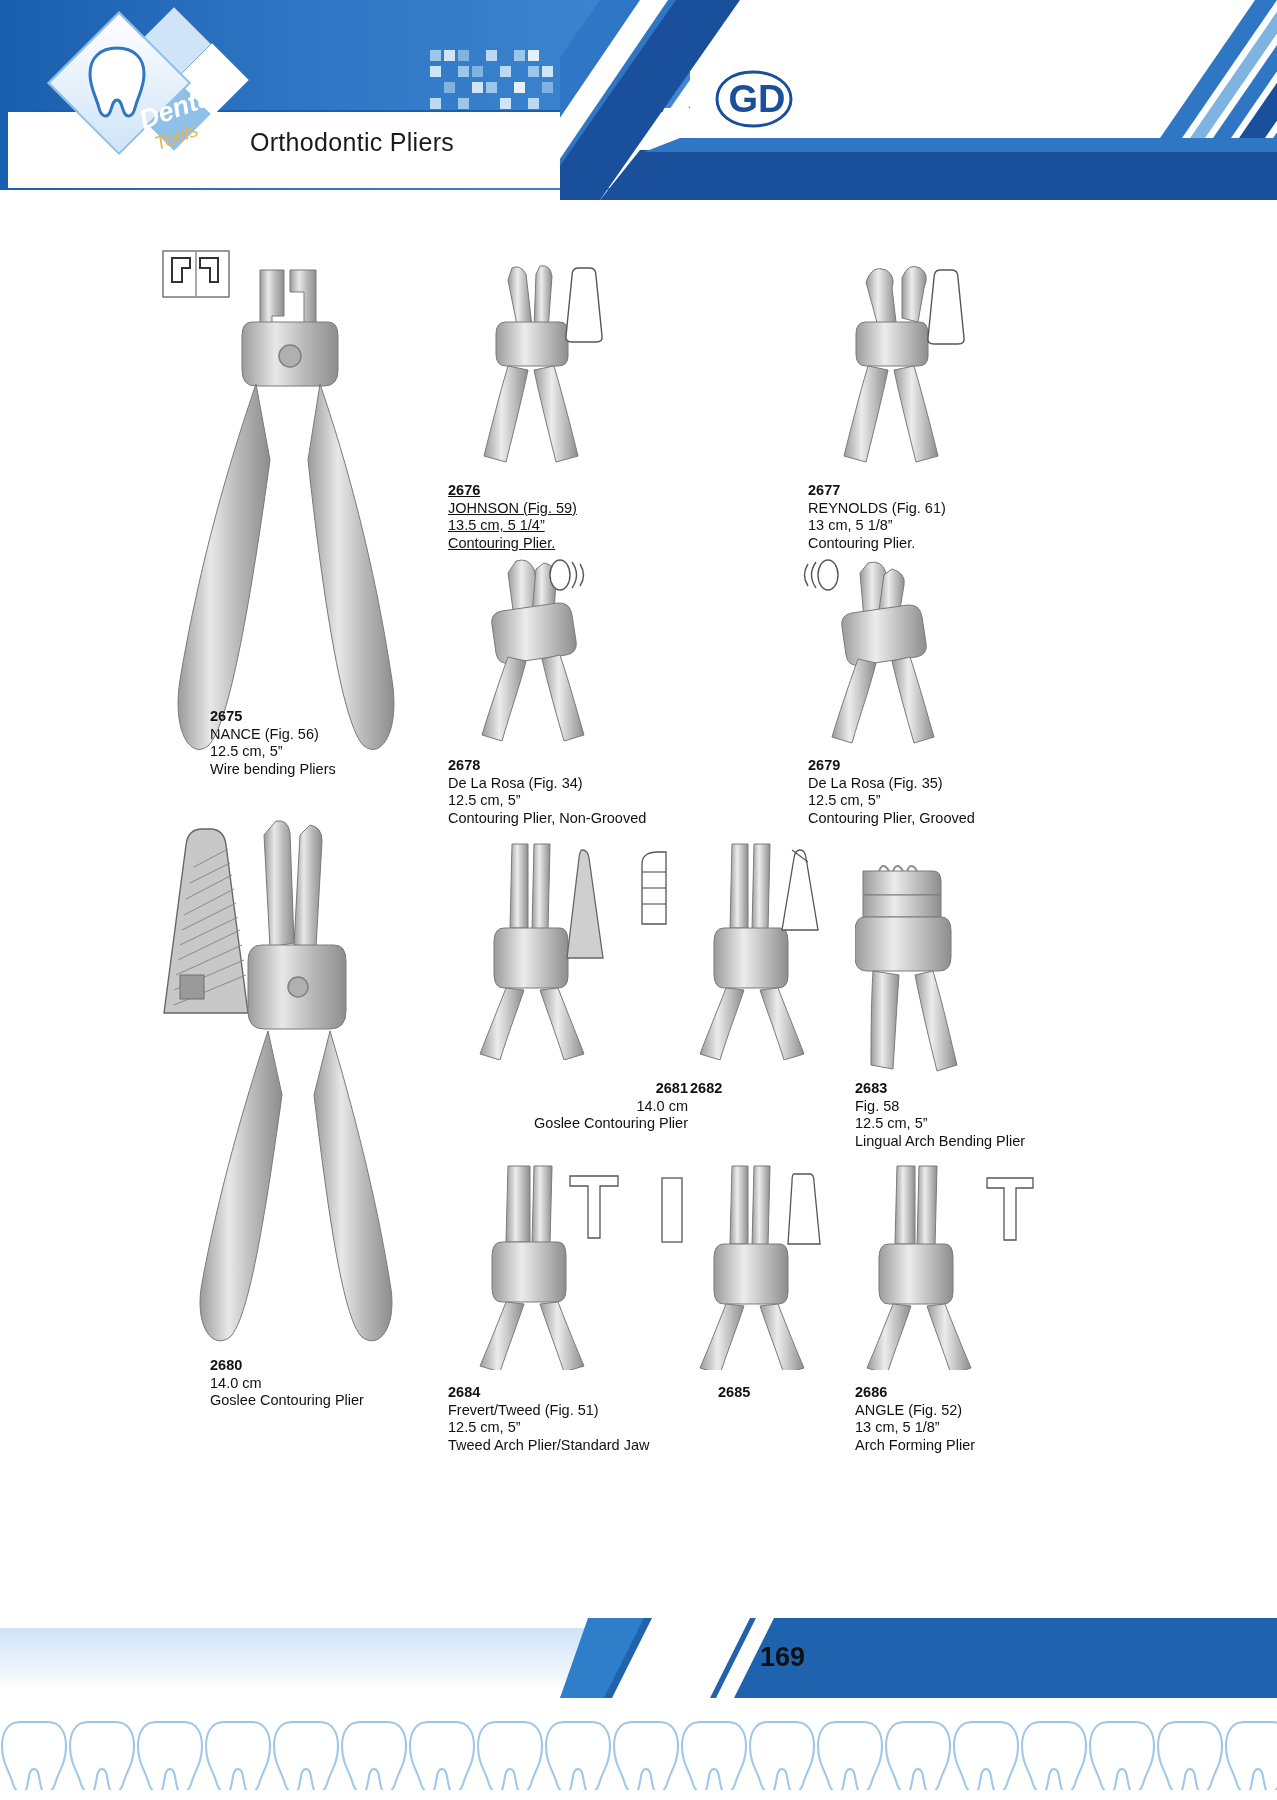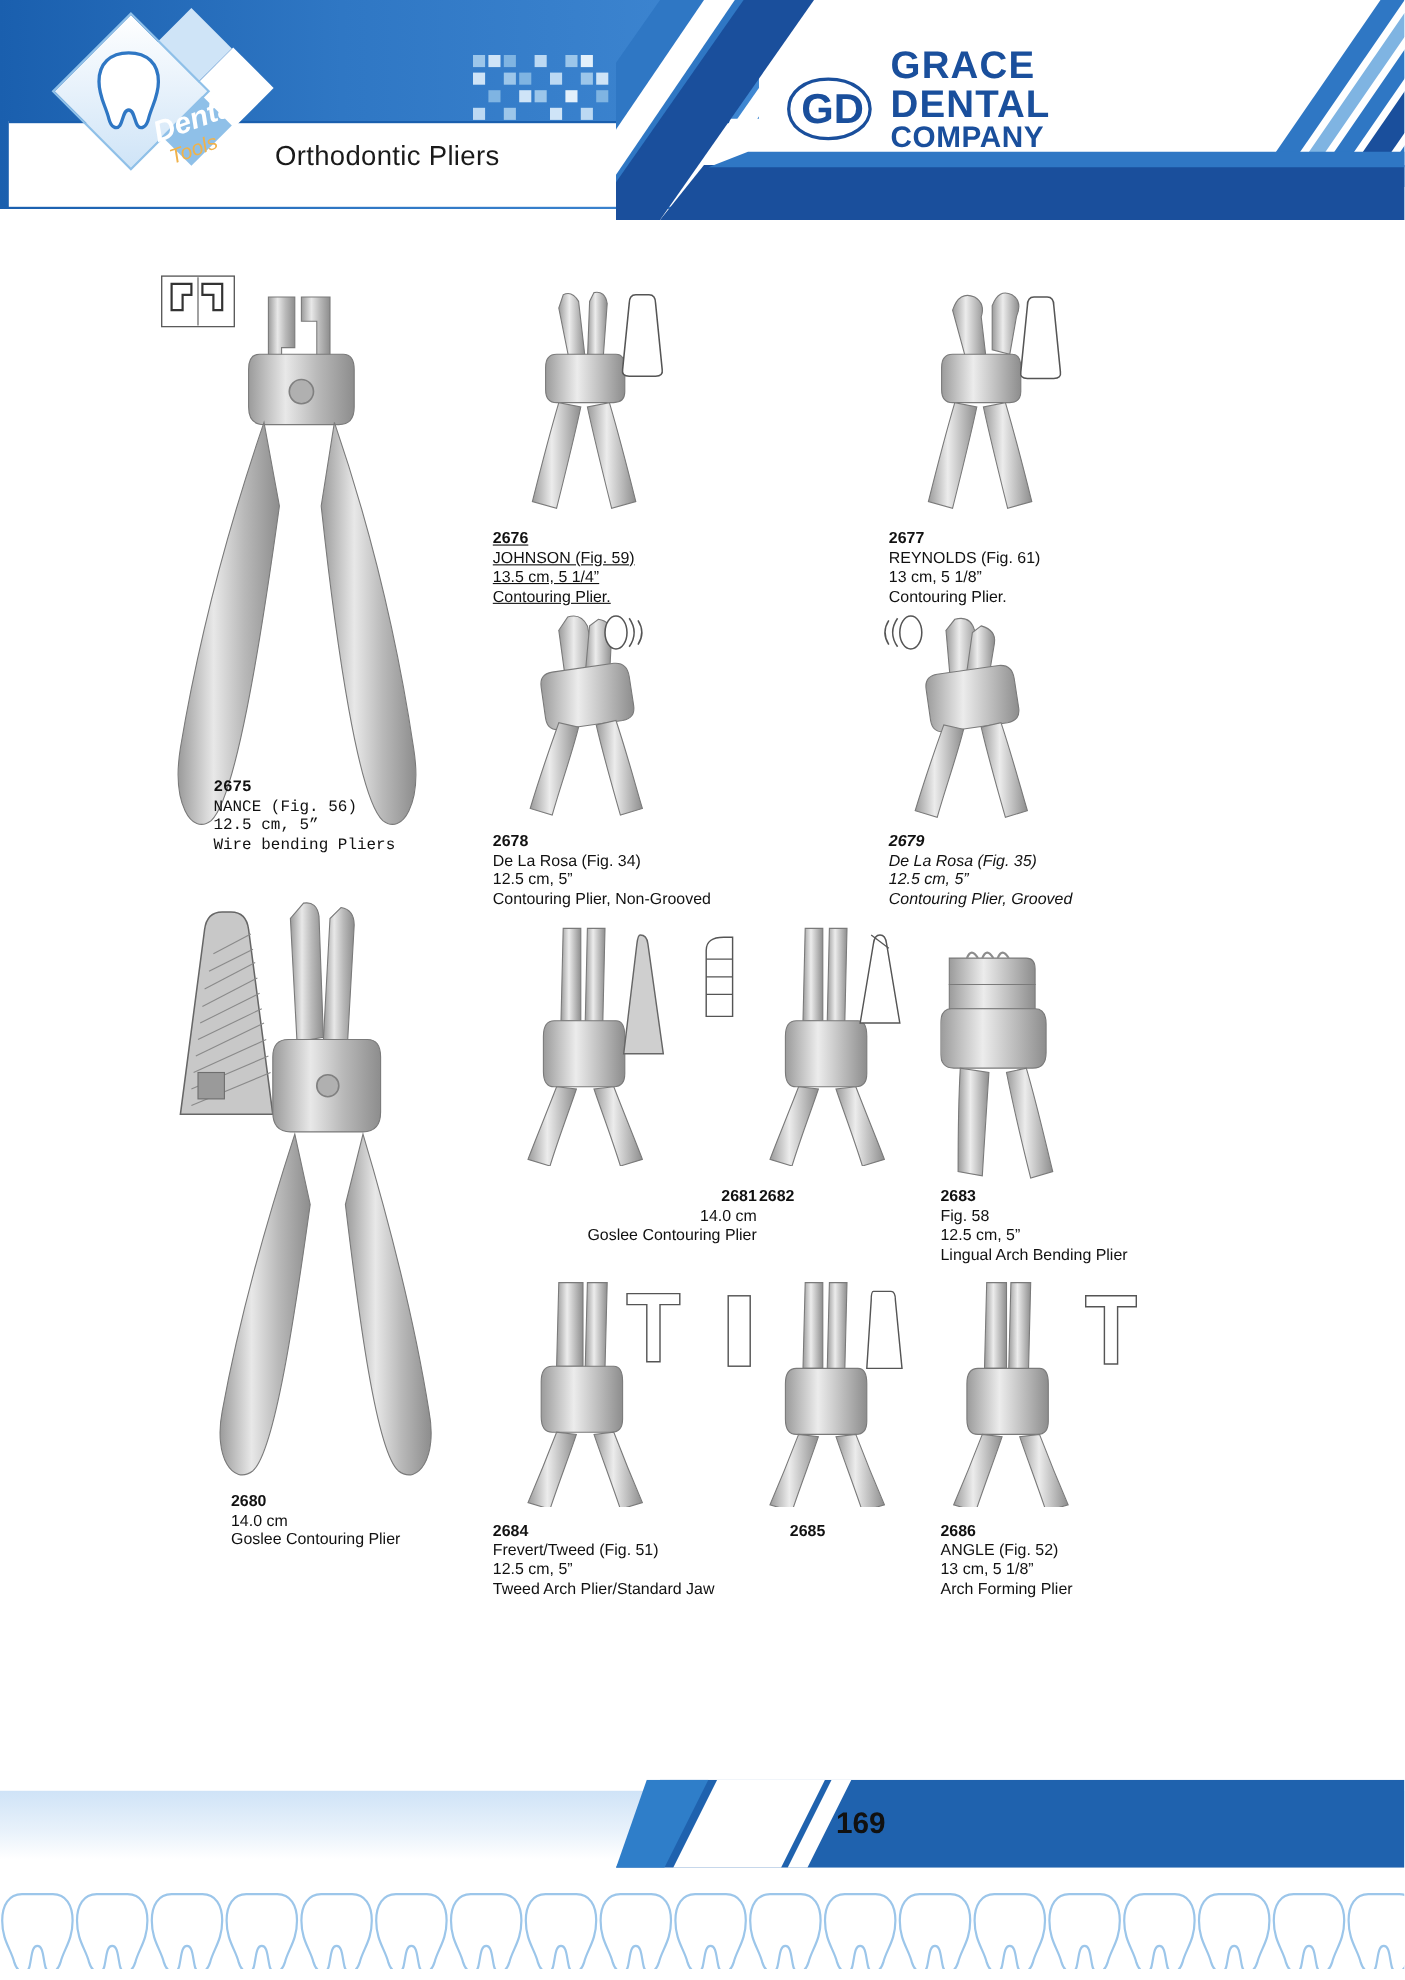--- a/index.html
+++ b/index.html
@@ -239,30 +239,25 @@
       <polygon points="1368,0 1400,0 1283,170 1251,170" fill="#2f77c4" transform="translate(-560,0)"></polygon>
 
       <polygon points="600,150 1420,150 1420,200 560,200" fill="#1a4f9c" transform="translate(-520,0)"></polygon>
       <polygon points="640,138 1420,138 1420,152 604,152" fill="#2f77c4" transform="translate(-520,0)"></polygon>
     </svg>
 
     <svg class="gd-logo" viewBox="0 0 88 62">
       <path d="M40 4 C18 4 4 16 4 31 C4 46 18 58 40 58 C62 58 78 46 78 31 C78 16 62 4 40 4 Z" fill="#ffffff" stroke="#1a4f9c" stroke-width="3"></path>
       <text x="44" y="44" text-anchor="middle" font-family="Liberation Sans, sans-serif" font-size="38" font-weight="bold" fill="#1a4f9c">GD</text>
     </svg>
-    <div class="brand">
-      <div class="brand-line brand-1">GRACE</div>
-      <div class="brand-line brand-2">DENTAL</div>
-      <div class="brand-line brand-3">COMPANY</div>
-    </div>
   </div>
 
   <div class="content">
 
-    <div class="item" style="left:124px; top:40px; width:280px; height:560px;font-family:Liberation Mono, monospace;">
+    <div class="item" style="left:140px; top:40px; width:280px; height:560px;">
 
       <svg width="68" height="48" style="position:absolute; left:22px; top:10px;">
         <rect x="1" y="1" width="66" height="46" fill="#ffffff" stroke="#555" stroke-width="1.2"></rect>
         <path d="M10 8 h18 v10 h-8 v14 h-10 z" fill="none" stroke="#333" stroke-width="2"></path>
         <path d="M38 8 h18 v24 h-8 v-14 h-10 z" fill="none" stroke="#333" stroke-width="2"></path>
         <line x1="34" y1="2" x2="34" y2="46" stroke="#555" stroke-width="1"></line>
       </svg>
       <svg width="260" height="520" style="position:absolute; left:20px; top:20px;">
         <defs>
           <linearGradient id="st1" x1="0" y1="0" x2="1" y2="0">
@@ -363,21 +358,21 @@
         <path d="M18 5 q-9 13 0 26" fill="none" stroke="#555" stroke-width="1.4"></path>
         <path d="M10 7 q-7 11 0 22" fill="none" stroke="#555" stroke-width="1.4"></path>
       </svg>
       <svg width="180" height="190" style="position:absolute; left:10px; top:0;">
         <path d="M50 8 q14 -4 18 10 l4 40 l-26 6 l-4 -46 z" fill="url(#st2)" stroke="#7a7a7a"></path>
         <path d="M74 14 q14 4 12 16 l-6 36 l-20 -4 l6 -42 z" fill="url(#st2)" stroke="#7a7a7a"></path>
         <path d="M34 58 l56 -8 q12 -1 14 12 l4 26 q2 12 -10 14 l-56 8 q-12 2 -14 -10 l-4 -28 q-2 -12 10 -14 z" fill="url(#st2)" stroke="#7a7a7a"></path>
         <path d="M40 104 C 30 132 20 162 14 182 l20 6 C 42 160 52 132 58 108 Z" fill="url(#st2)" stroke="#7a7a7a"></path>
         <path d="M92 102 C 102 132 110 162 116 182 l-20 6 C 88 160 80 132 74 106 Z" fill="url(#st2)" stroke="#7a7a7a"></path>
       </svg>
-      <div class="caption" style="position:absolute; left:0; top:202px; width:310px;font-style:italic;">
+      <div class="caption" style="position:absolute; left:0; top:202px; width:310px;">
         <div class="code">2679</div>
         <div>De La Rosa (Fig. 35)</div>
         <div>12.5 cm, 5”</div>
         <div>Contouring Plier, Grooved</div>
       </div>
     </div>
 
     <div class="item" style="left:140px; top:615px; width:290px;">
       <svg width="120" height="200" style="position:absolute; left:10px; top:10px;">
         <path d="M60 4 q14 0 16 16 l22 168 h-84 l22 -168 q2 -16 16 -16 z" fill="#c8c8c8" stroke="#666" stroke-width="1.4"></path>

